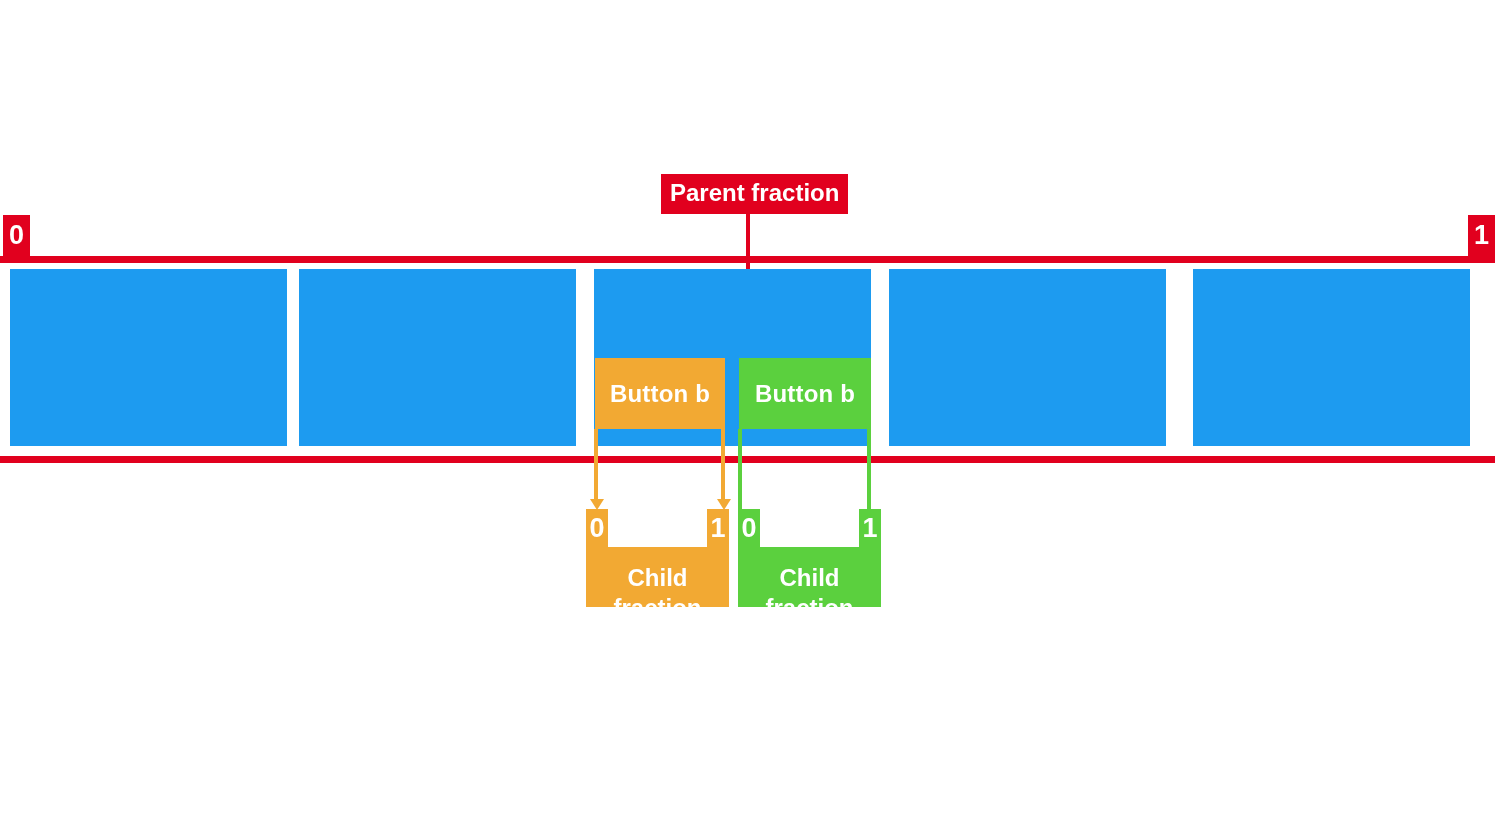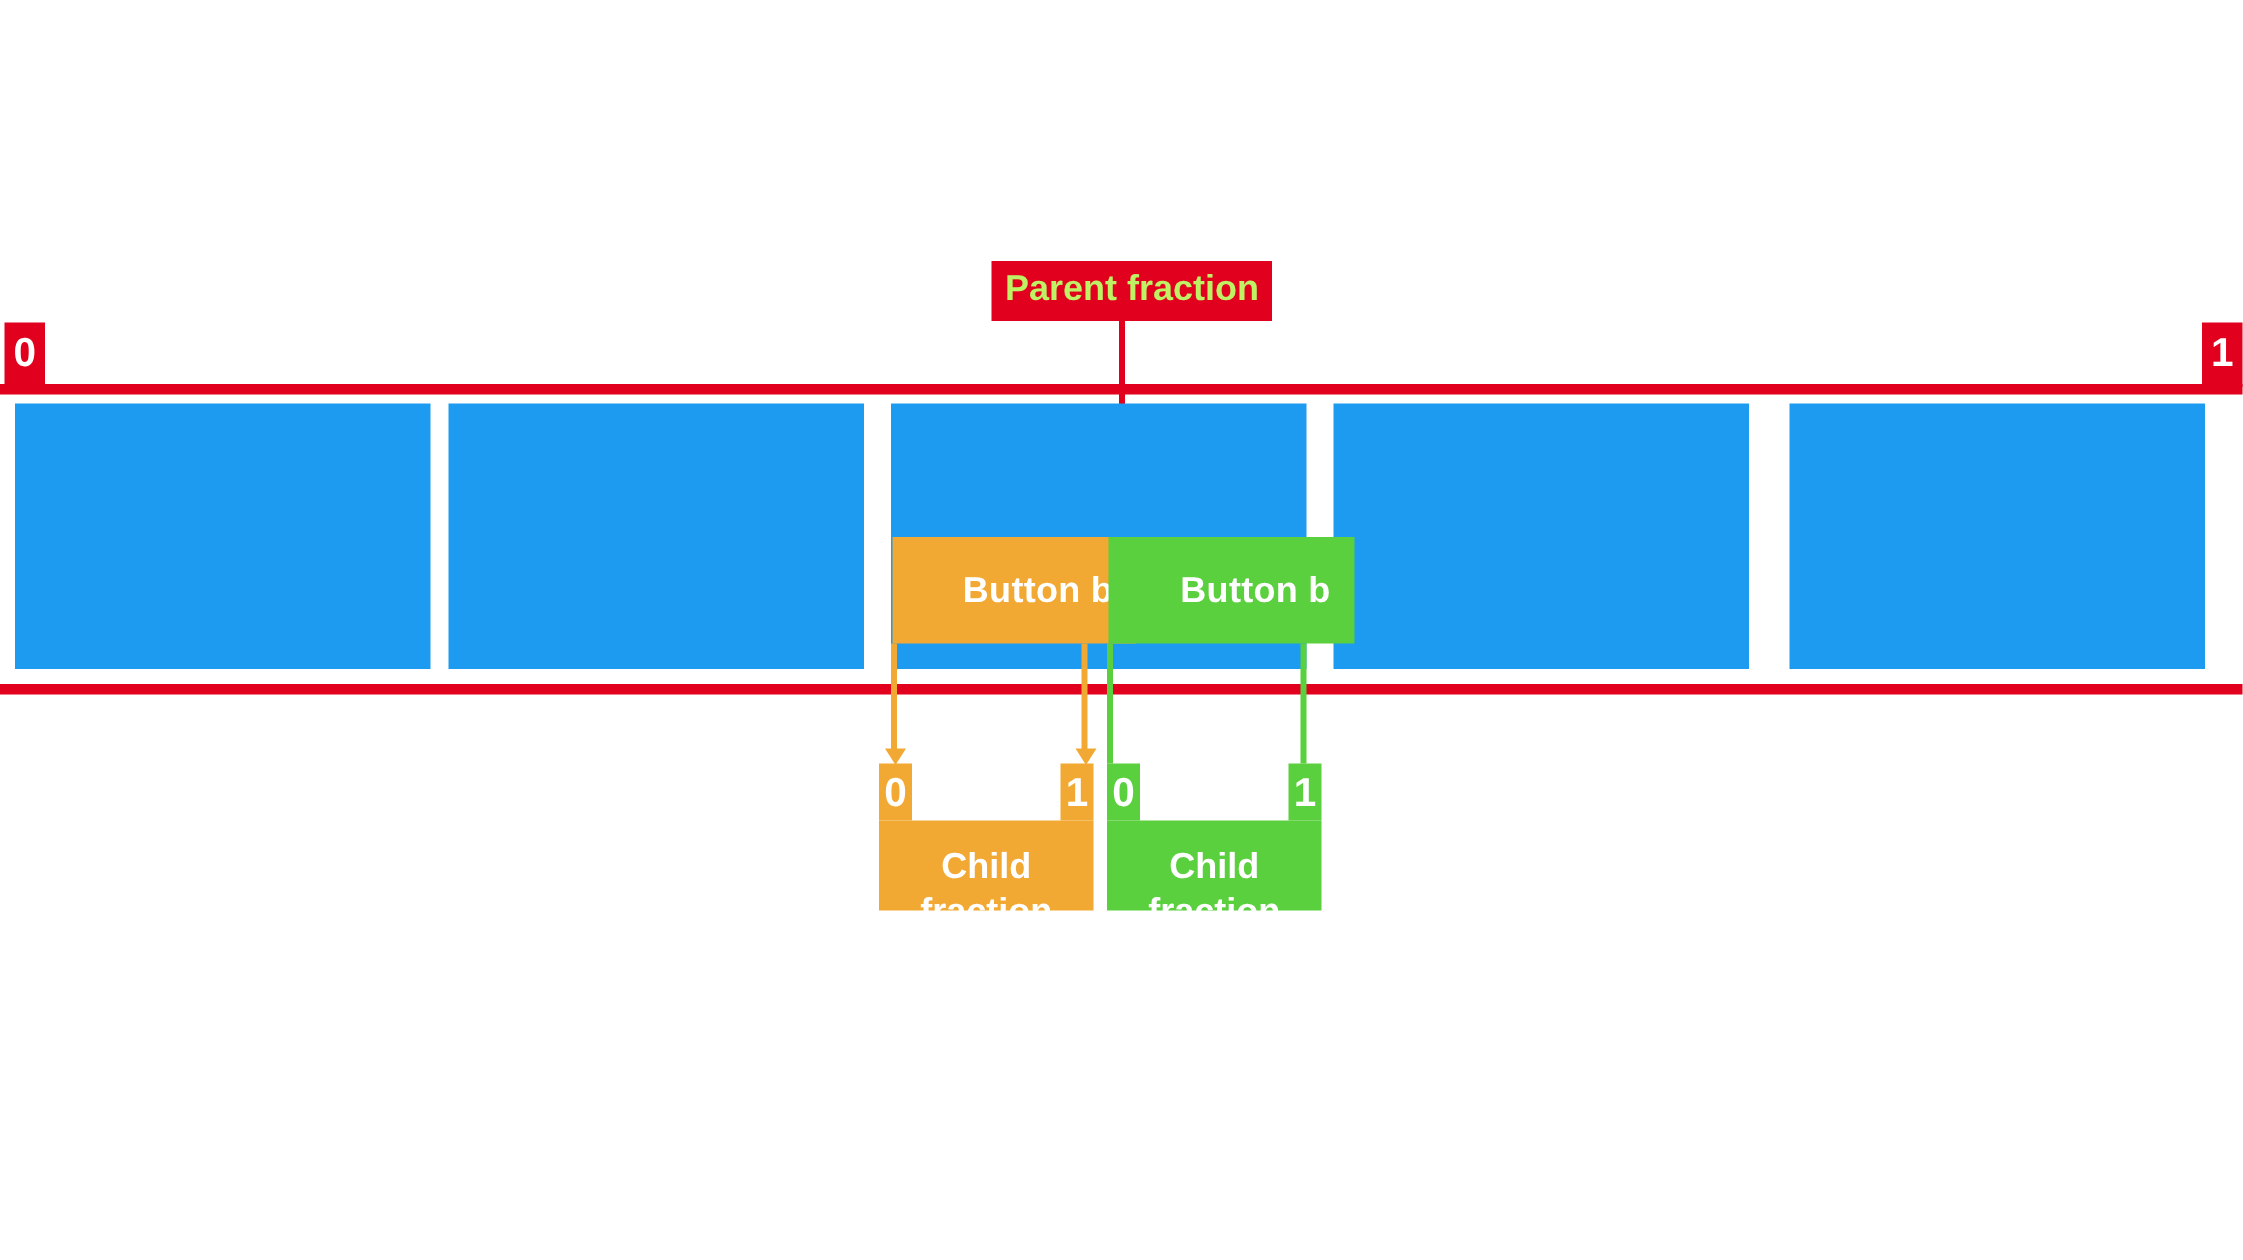--- a/index.html
+++ b/index.html
@@ -25,21 +25,21 @@
     height:7px;
   }
   .axis-tick{
     position:absolute;
     background:#e1001e;
     width:4px;
   }
   .parent-label{
     position:absolute;
     background:#e1001e;
-    color:#bef264;
+    color:#ffffff;
     font-weight:bold;
     font-size:24px;
     line-height:1;
     padding:7px 9px 9px 9px;
     white-space:nowrap;
   }
   .endpoint-red{
     position:absolute;
     background:#e1001e;
     color:#ffffff;
@@ -53,21 +53,20 @@
   
   .btn{
     position:absolute;
     display:flex;
     align-items:center;
     justify-content:center;
     color:#ffffff;
     font-size:24px;
     font-weight:bold;
     letter-spacing:0.2px;
-    padding-left:32px;
   }
   .btn-orange{background:#f2a933;}
   .btn-green{background:#5bd03e;}
 
   
   .guide{
     position:absolute;
     width:4px;
   }
   .guide-orange{background:#f2a933;}

